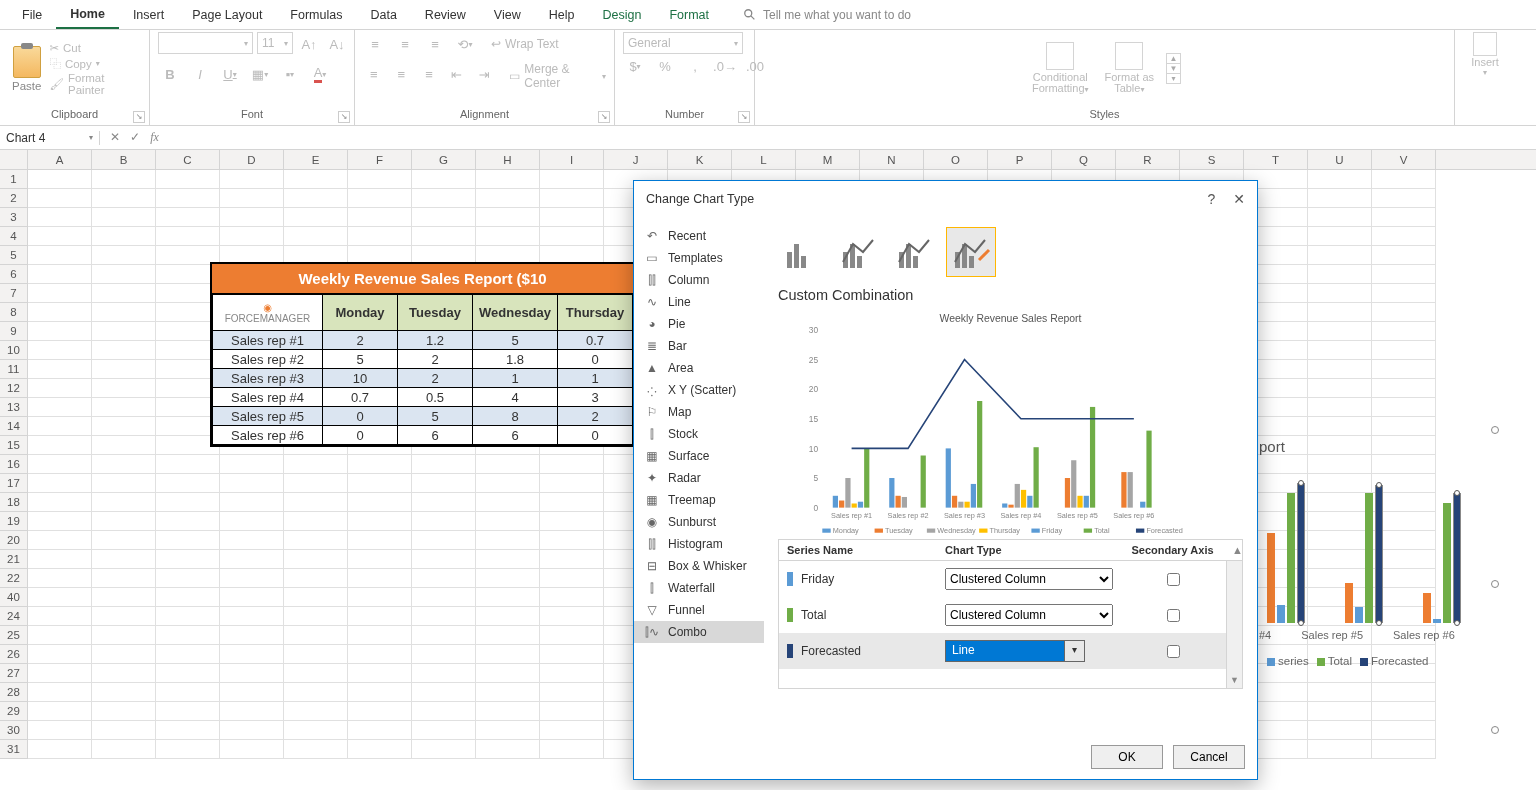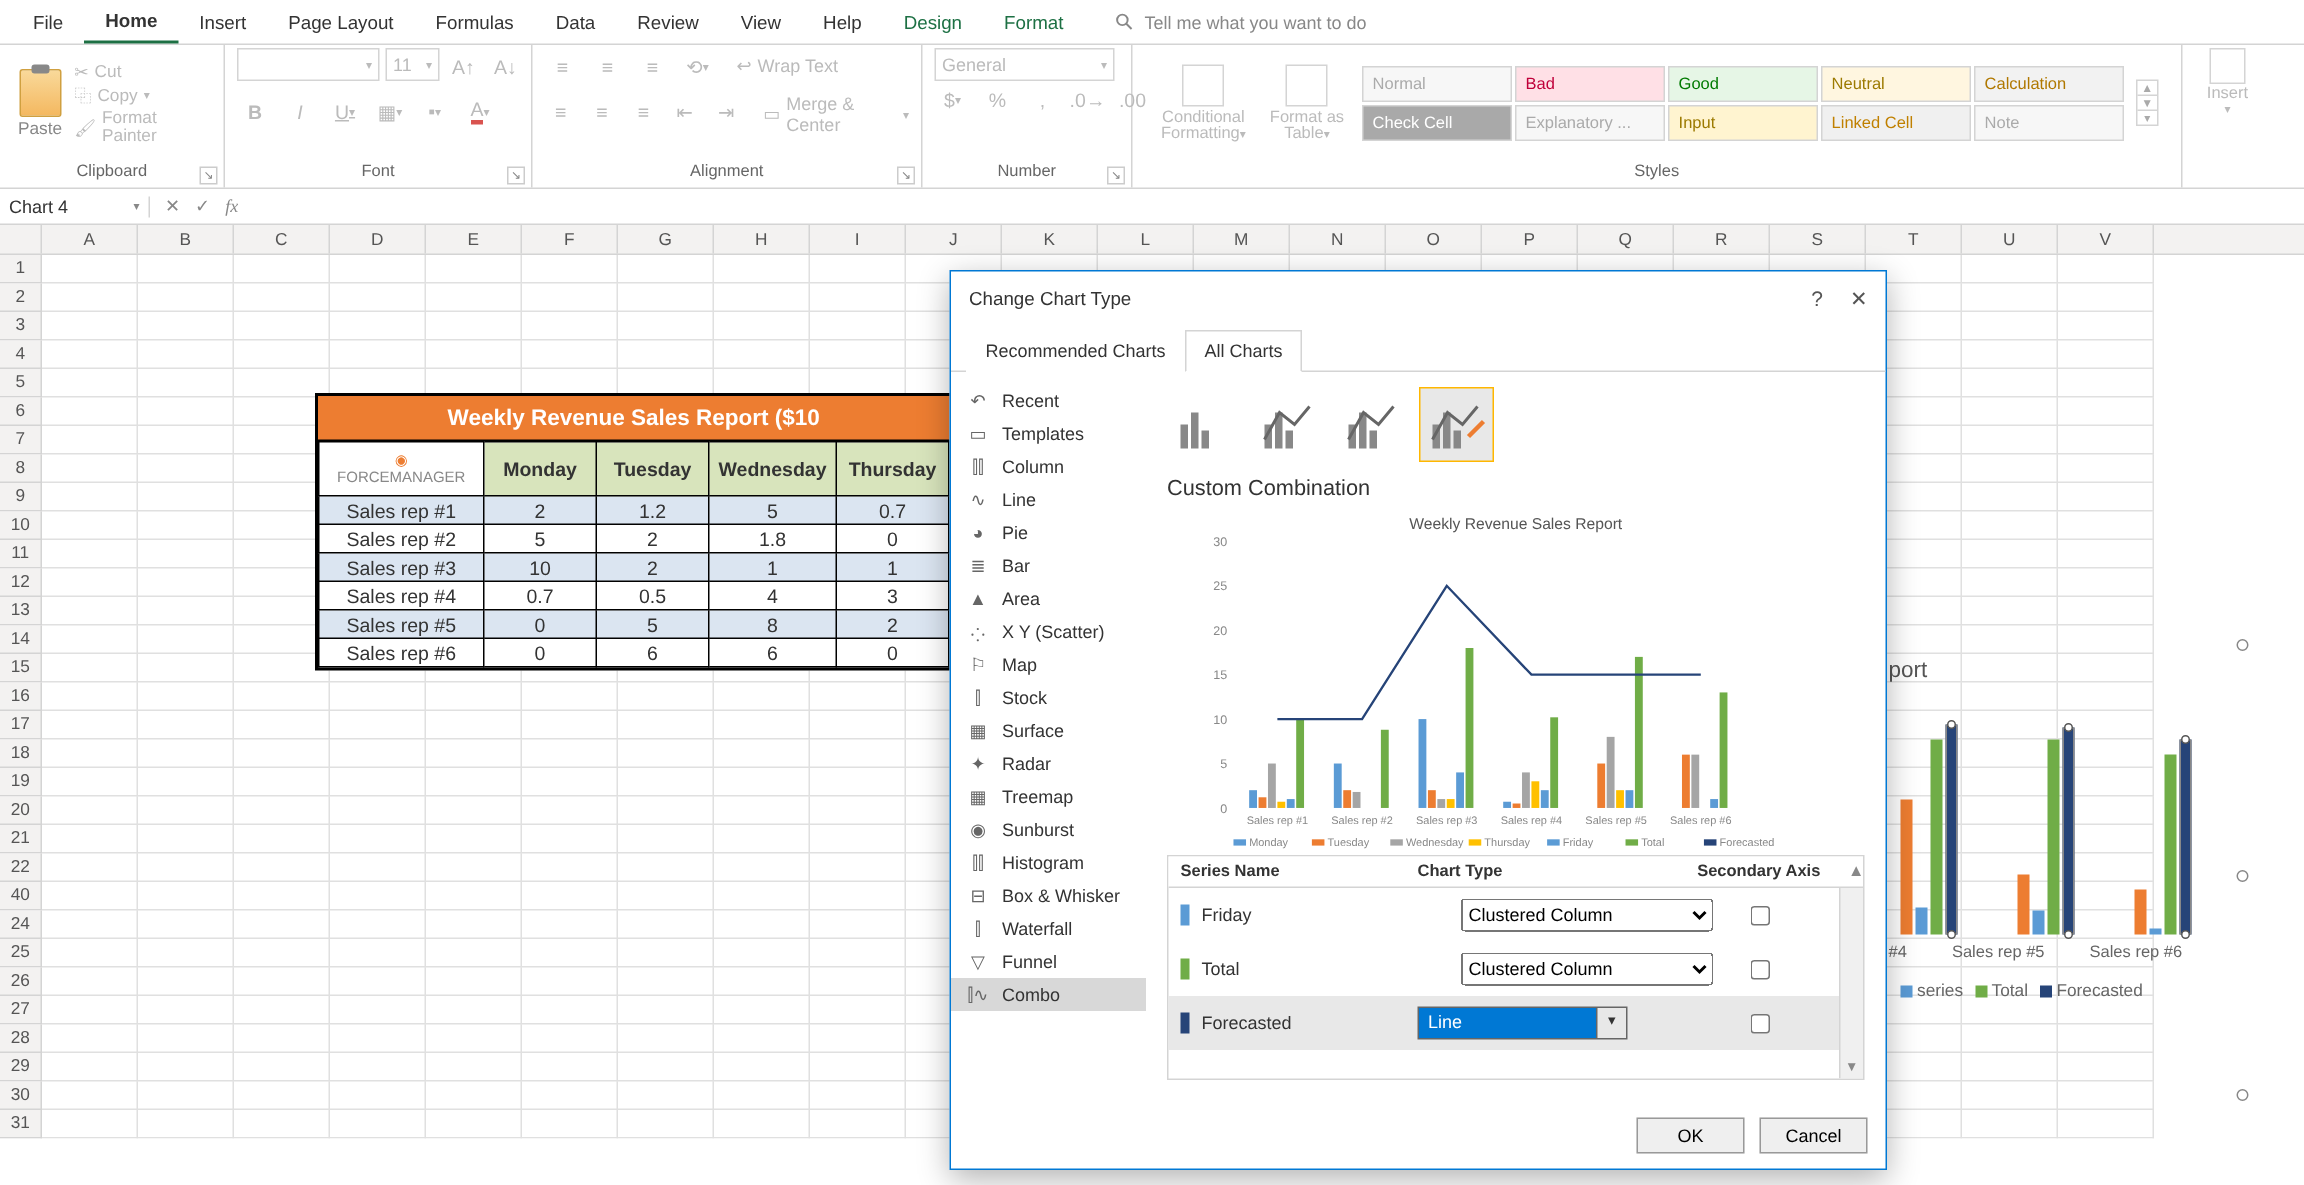--- a/index.html
+++ b/index.html
@@ -109,21 +109,21 @@
   .dialog .series-hdr{font-weight:bold;font-size:11px;margin:6px 0;}
   .series-table{border:1px solid var(--border);display:flex;flex-direction:column;height:150px;}
   .series-table .hdr{display:flex;border-bottom:1px solid var(--border);background:#fff;font-size:11px;font-weight:bold;}
   .series-table .hdr div{padding:4px 6px;}
   .series-table .rowr{display:flex;align-items:center;height:36px;font-size:12px;}
   .series-table .rowr.sel{background:#e8e8e8;}
   .series-table .col-name{width:160px;display:flex;align-items:center;gap:8px;padding:0 8px;}
   .series-table .col-name .sw{width:6px;height:14px;}
   .series-table .col-type{width:180px;padding:0 6px;}
   .series-table .col-ax{flex:1;text-align:center;}
-  .series-table select{width:100%;height:22px;font-size:12px;margin-left:29px;}
+  .series-table select{width:100%;height:22px;font-size:12px;}
   .series-table .sb{width:16px;background:#f0f0f0;border-left:1px solid var(--border);}
   .dialog .footer{display:flex;justify-content:flex-end;gap:10px;padding:10px 12px;}
   .dialog .footer button{width:72px;height:24px;border:1px solid #999;background:#efefef;font-size:12px;}
   .combo-sel{display:flex;border:1px solid #666;height:22px;width:140px;}
   .combo-sel .txt{flex:1;background:#0078d4;color:#fff;padding:2px 6px;font-size:12px;}
   .combo-sel .arrow{width:20px;text-align:center;border-left:1px solid #666;font-size:10px;line-height:18px;}
   input[type=checkbox]{width:13px;height:13px;}
 
   
   .pv-chart{width:100%;height:100%;}
@@ -259,32 +259,20 @@
   <div class="group" style="width:700px">
     <div class="group-body" style="gap:8px;">
       <div style="display:flex;flex-direction:column;align-items:center;justify-content:center;color:var(--gray-text);padding:0 4px;">
         <div style="width:28px;height:28px;border:1px solid var(--border);"></div>
         <div class="muted" style="font-size:11px;text-align:center;line-height:11px;margin-top:2px;"><span>Conditional</span><br><span>Formatting</span><span style="font-size:8px">▾</span></div>
       </div>
       <div style="display:flex;flex-direction:column;align-items:center;justify-content:center;color:var(--gray-text);padding:0 4px;">
         <div style="width:28px;height:28px;border:1px solid var(--border);"></div>
         <div class="muted" style="font-size:11px;text-align:center;line-height:11px;margin-top:2px;"><span>Format as</span><br><span>Table</span><span style="font-size:8px">▾</span></div>
       </div>
-      <div class="styles-grid" id="styles-grid">
-          <div class="cell ">Normal</div>
-          <div class="cell bad">Bad</div>
-          <div class="cell good">Good</div>
-          <div class="cell neutral">Neutral</div>
-          <div class="cell calc">Calculation</div>
-          <div class="cell check">Check Cell</div>
-          <div class="cell ">Explanatory ...</div>
-          <div class="cell input">Input</div>
-          <div class="cell linked">Linked Cell</div>
-          <div class="cell ">Note</div>
-        </div>
       <div style="display:flex;flex-direction:column;border:1px solid var(--border);width:15px;color:#aaa;font-size:8px;">
         <div style="flex:1;text-align:center">▲</div>
           <div style="flex:1;text-align:center;border-top:1px solid var(--border)">▼</div>
           <div style="flex:1;text-align:center;border-top:1px solid var(--border)">▾</div>
       </div>
     </div>
     <div class="group-label">Styles</div>
   </div>
 
   <div class="group" style="width:60px;border-right:none">
@@ -1225,24 +1213,20 @@
 </div>
 
 <div class="dialog">
   <div class="titlebar">
     <span>Change Chart Type</span>
     <div class="btns">
       <span>?</span>
       <span>✕</span>
     </div>
   </div>
-  <div class="tabs" id="dtabs">
-      <div class="tab">Recommended Charts</div>
-      <div class="tab active">All Charts</div>
-    </div>
   <div class="body">
     <div class="ctlist" id="ctlist">
         <div class="item">
           <span class="mini">↶</span>
           <span>Recent</span>
         </div>
         <div class="item">
           <span class="mini">▭</span>
           <span>Templates</span>
         </div>

